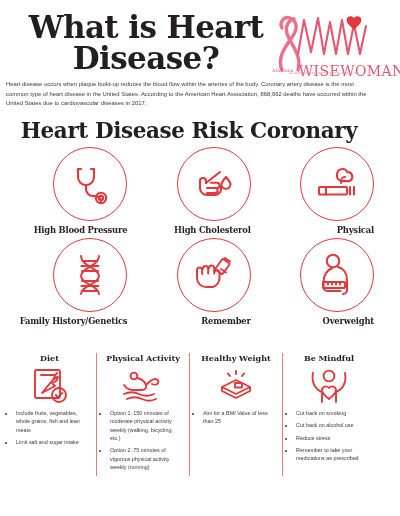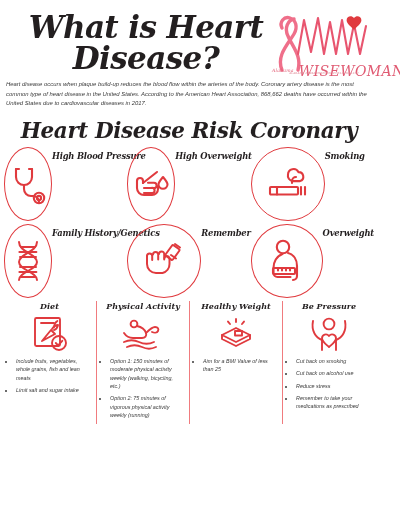--- a/index.html
+++ b/index.html
@@ -4,21 +4,21 @@
 <style>
   html,body{margin:0;padding:0;}
   body{
     width:400px;height:516px;
     background:#ffffff;
     font-family:"Liberation Sans", sans-serif;
     color:#231f20;
     overflow:hidden;
     position:relative;
   }
-  .page{width:378px;height:516px;position:relative;box-sizing:border-box;font-style:italic;}
+  .page{width:378px;height:516px;position:relative;box-sizing:border-box;}
 
   
   .header{position:relative;padding:6px 0 0 0;height:78px;box-sizing:border-box;}
   .title{
     font-family:"DejaVu Serif", serif;
     font-weight:bold;
     font-size:31px;
     line-height:0.99;
     letter-spacing:-0.6px;
     color:#231f20;
@@ -70,21 +70,21 @@
   }
   .sec-head.prevent{font-size:21px;margin:6px 0 3px 0;}
 
   
   .risk-grid{
     display:flex;flex-wrap:wrap;justify-content:center;
     padding:0 4px;
   }
   .risk-cell{
     width:33.333%;
-    display:flex;align-items:flex-start;
+    display:flex;flex-direction:column;align-items:flex-end;
     margin-bottom:3px;
   }
   .risk-circle{
     width:74px;height:74px;border-radius:50%;
     border:1.6px solid #e03a3e;
     display:flex;align-items:center;justify-content:center;
     box-sizing:border-box;
   }
   .risk-label{
     font-family:"DejaVu Serif", serif;
@@ -96,21 +96,21 @@
     letter-spacing:-0.2px;
     white-space:nowrap;
   }
 
   
   .prevent-row{display:flex;padding:0 3px;align-items:stretch;}
   .pcol{
     width:25%;box-sizing:border-box;
     padding:0 5px;
     position:relative;
-    display:flex;flex-direction:column;align-items:center;
+    display:flex;flex-direction:column;align-items:center;margin-top:24px;
   }
   .pcol + .pcol{border-left:1.1px solid #f07b7e;}
   .pcol-title{
     font-family:"DejaVu Serif", serif;
     font-weight:bold;
     font-size:8px;
     color:#231f20;
     text-align:center;
     margin-bottom:2px;
     white-space:nowrap;
@@ -181,37 +181,37 @@
           <g fill="none" stroke="#e03a3e" stroke-width="2.1" stroke-linecap="round" stroke-linejoin="round">
             <path d="M9 20 v7 a7 7 0 0 0 7 7 h8 a6 6 0 0 0 6 -6 v-3"></path>
             <path d="M9 20 a3 3 0 0 1 6 0 v2"></path>
             <path d="M15 22 l14 -11"></path>
             <path d="M16 27 h10 a2.6 2.6 0 0 0 0 -5.2 h-6"></path>
             <path d="M16 32 h8 a2.6 2.6 0 0 0 0 -5.2"></path>
             <path d="M35 16 c-2.5 3 -4.5 5.2 -4.5 7.3 a4.5 4.5 0 0 0 9 0 c0 -2.1 -2 -4.3 -4.5 -7.3 z"></path>
           </g>
         </svg>
       </div>
-      <div class="risk-label">High Overweight</div>
+      <div class="risk-label">High Cholesterol</div>
     </div>
 
     <div class="risk-cell">
       <div class="risk-circle">
         <svg width="46" height="46" viewBox="0 0 46 46">
           <g fill="none" stroke="#e03a3e" stroke-width="2.1" stroke-linecap="round" stroke-linejoin="round">
             <rect x="5" y="26" width="28" height="7.5" rx="1"></rect>
             <path d="M12 26 v7.5"></path>
             <path d="M36 26 v7.5"></path>
               <path d="M40 26 v7.5"></path>
             <path d="M27 22 v-2 a4 4 0 0 1 4 -4"></path>
             <path d="M23 13.5 a5.5 5.5 0 0 1 10.4 -2.4 a4.6 4.6 0 0 1 1.6 9 h-7.5 a5.5 5.5 0 0 1 -4.5 -6.6 z"></path>
           </g>
         </svg>
       </div>
-      <div class="risk-label">Smoking</div>
+      <div class="risk-label">Physical</div>
     </div>
 
     <div class="risk-cell">
       <div class="risk-circle">
         <svg width="46" height="46" viewBox="0 0 46 46">
           <g fill="none" stroke="#e03a3e" stroke-width="2" stroke-linecap="round">
             <path d="M14 4 C14 14, 32 16, 32 24 C32 32, 14 34, 14 42"></path>
             <path d="M32 4 C32 14, 14 16, 14 24 C14 32, 32 34, 32 42"></path>
             <path d="M16 9 h14"></path>
               <path d="M14.4 14 h17"></path>
@@ -319,21 +319,21 @@
             <path d="M26 8 l2 -2.4"></path>
           </g>
         </svg>
       </div>
       <ul class="plist">
         <li>Aim for a BMI Value of less than 25</li>
       </ul>
     </div>
 
     <div class="pcol">
-      <div class="pcol-title">Be Pressure</div>
+      <div class="pcol-title">Be Mindful</div>
       <div class="pcol-icon">
         <svg width="42" height="38" viewBox="0 0 42 38">
           <g fill="none" stroke="#e03a3e" stroke-width="1.9" stroke-linecap="round" stroke-linejoin="round">
             <circle cx="21" cy="9" r="5.4"></circle>
             <path d="M5 6 C3 16, 8 23, 14 25"></path>
             <path d="M37 6 C39 16, 34 23, 28 25"></path>
             <path d="M14 25 v10"></path>
             <path d="M28 25 v10"></path>
             <path d="M21 21 c-2.4 -3 -7 -1.4 -7 2.2 c0 3.4 4.4 6.4 7 8.8 c2.6 -2.4 7 -5.4 7 -8.8 c0 -3.6 -4.6 -5.2 -7 -2.2 z"></path>
           </g>

